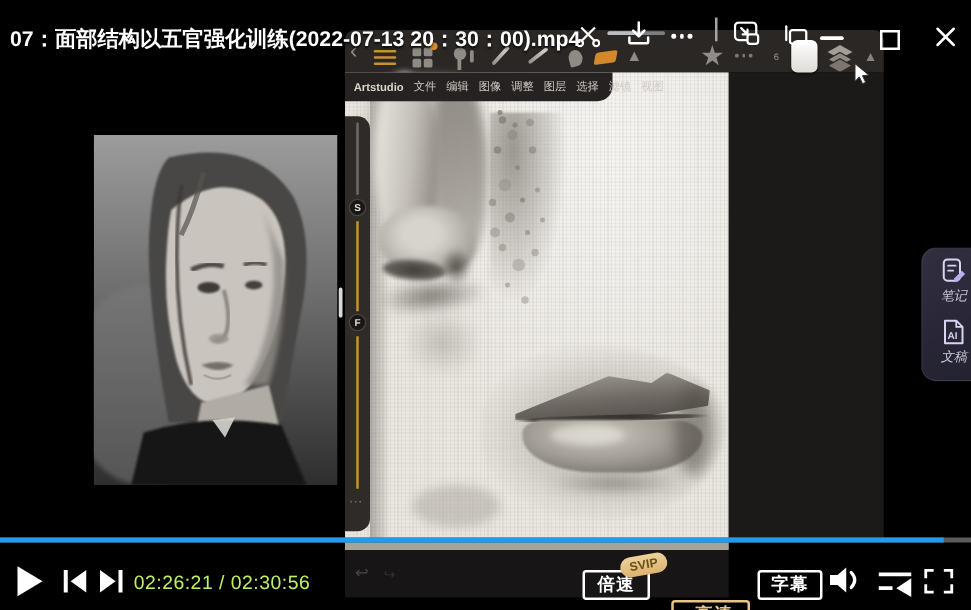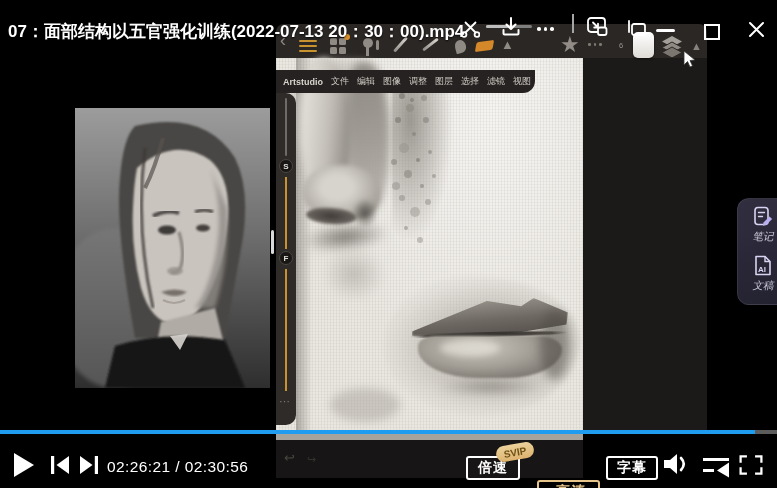--- a/index.html
+++ b/index.html
@@ -5,23 +5,23 @@
   html,body{margin:0;padding:0;background:#000;}
   .screen{position:relative;width:777px;height:488px;background:#000;overflow:hidden;
           font-family:"Liberation Sans",sans-serif;-webkit-font-smoothing:antialiased;}
   .abs{position:absolute;}
 
   
   .photo{left:75px;top:108px;width:195px;height:280px;z-index:1;}
 
   
   .app-toolbar{left:276px;top:24px;width:431px;height:34px;background:#2b2725;border-radius:8px 8px 0 0;z-index:1;}
-  .menu-bar{left:276px;top:58px;width:259px;height:23px;background:#252221;border-radius:0 0 12px 0;z-index:3;
+  .menu-bar{left:276px;top:58px;width:214px;height:23px;background:#252221;border-radius:0 0 12px 0;z-index:3;
             display:flex;align-items:center;gap:8px;padding-left:7px;box-sizing:border-box;
-            font-size:9px;color:#cfcac3;white-space:nowrap;margin-top:12px;}
+            font-size:9px;color:#cfcac3;white-space:nowrap;}
   .menu-bar .appname{font-weight:700;color:#d8d3cc;}
   .canvas{left:276px;top:58px;width:307px;height:376px;z-index:1;background-color:#eae7e1;
     background-image:
       repeating-linear-gradient(0deg, rgba(120,115,105,.06) 0 1px, transparent 1px 3px),
       repeating-linear-gradient(90deg, rgba(120,115,105,.09) 0 1px, transparent 1px 3px),
       radial-gradient(ellipse at 70% 15%, rgba(255,255,255,.55), transparent 60%);}
   .canvas-shade{left:296px;top:58px;width:16px;height:376px;z-index:2;background:linear-gradient(90deg,rgba(60,55,50,.35),transparent);}
   .canvas-strip{left:276px;top:434px;width:307px;height:6px;background:#a6a39d;z-index:1;}
   .app-bottom{left:276px;top:440px;width:307px;height:38px;background:#171515;z-index:1;color:#45413e;}
   .undo-glyph{left:284px;top:450px;font-size:13px;color:#4a4643;z-index:2;}
@@ -117,21 +117,21 @@
   .wdots{left:537px;top:27px;display:flex;gap:3px;z-index:7;}
   .wdots i{width:3.5px;height:3.5px;border-radius:50%;background:#fff;}
   .divider{left:572px;top:14px;width:1.5px;height:19px;background:#a5a5a5;z-index:7;}
   .min-ic{left:656px;top:29px;width:19px;height:2.5px;background:#fff;border-radius:2px;z-index:7;}
   .max-ic{left:704px;top:24px;width:12px;height:12px;border:2px solid #fff;z-index:7;}
 
   
   .progress{left:0;top:430px;width:777px;height:4px;background:#5c5c5c;z-index:5;}
   .progress-played{position:absolute;left:0;top:0;height:4px;width:97%;background:var(--blue,#1f9bef);}
   .ctl{z-index:6;}
-  .time{left:107px;top:458px;font-size:15.5px;color:#ffffff;letter-spacing:.4px;z-index:6;}
+  .time{left:107px;top:458px;font-size:15.5px;color:#bef264;letter-spacing:.4px;z-index:6;}
   .btn{height:24px;box-sizing:border-box;border:2px solid #fff;border-radius:3px;color:#fff;
        font-size:14px;font-weight:600;display:flex;align-items:center;justify-content:center;
        letter-spacing:1px;z-index:6;background:transparent;padding:0 7px;text-align:center;}
   .btn.gold{border-color:var(--gold,#e7c489);color:var(--gold,#e7c489);}
   .svip{left:496px;top:444px;width:38px;height:16px;border-radius:8px;z-index:7;
         background:linear-gradient(180deg,#ecd29b,#ddb26e);transform:rotate(-10deg);
         display:flex;align-items:center;justify-content:center;font-size:10px;font-weight:700;color:#6d4f15;}
 
   
   .panel{left:737px;top:198px;width:50px;height:107px;z-index:8;border-radius:12px 0 0 12px;

